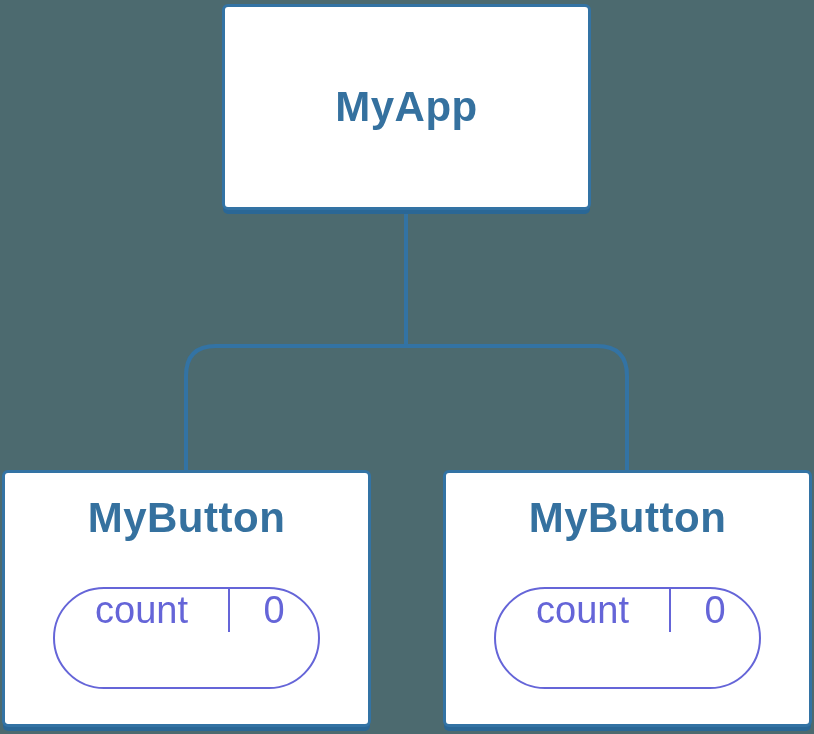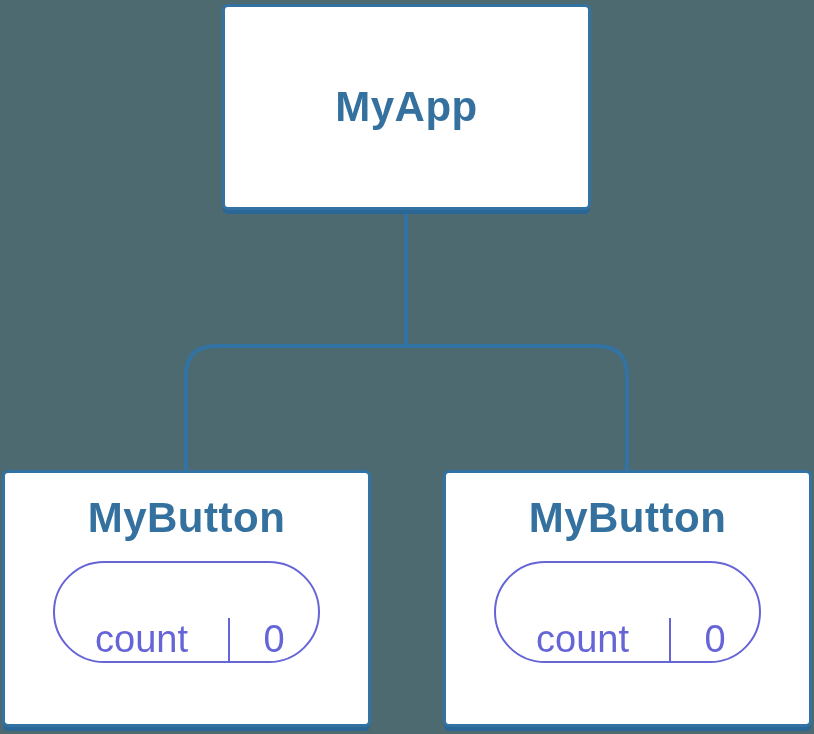--- a/index.html
+++ b/index.html
@@ -56,27 +56,27 @@
     font-size: 42px;
     font-weight: 600;
     line-height: 1;
     letter-spacing: 0.5px;
   }
   .node-child-left .node-title,
   .node-child-right .node-title {
     margin-top: 24px;
   }
   .state-pill {
-    margin-top: 22px;
+    margin-top: 48px;
     width: 267px;
     height: 102px;
     border: 2px solid var(--state-purple);
     border-radius: 60px;
     display: flex;
-    align-items: flex-end;
+    align-items: flex-start;
     color: var(--state-purple);
     font-size: 38px;
     background: var(--node-fill);
   }
   .state-key-cell {
     flex: 1;
     display: flex;
     align-items: center;
     justify-content: center;
   }

